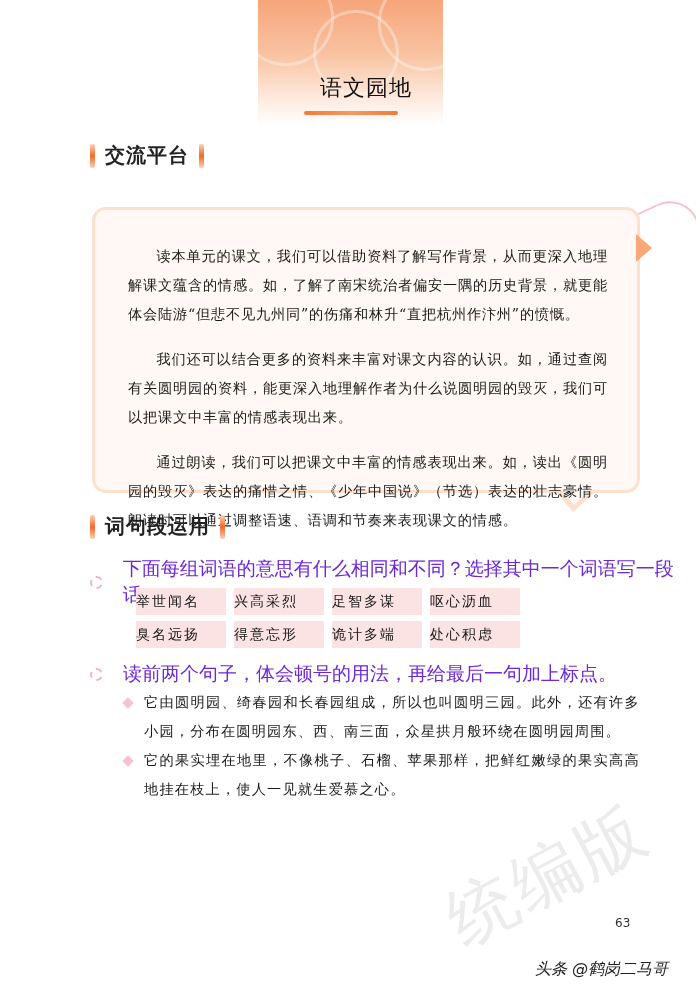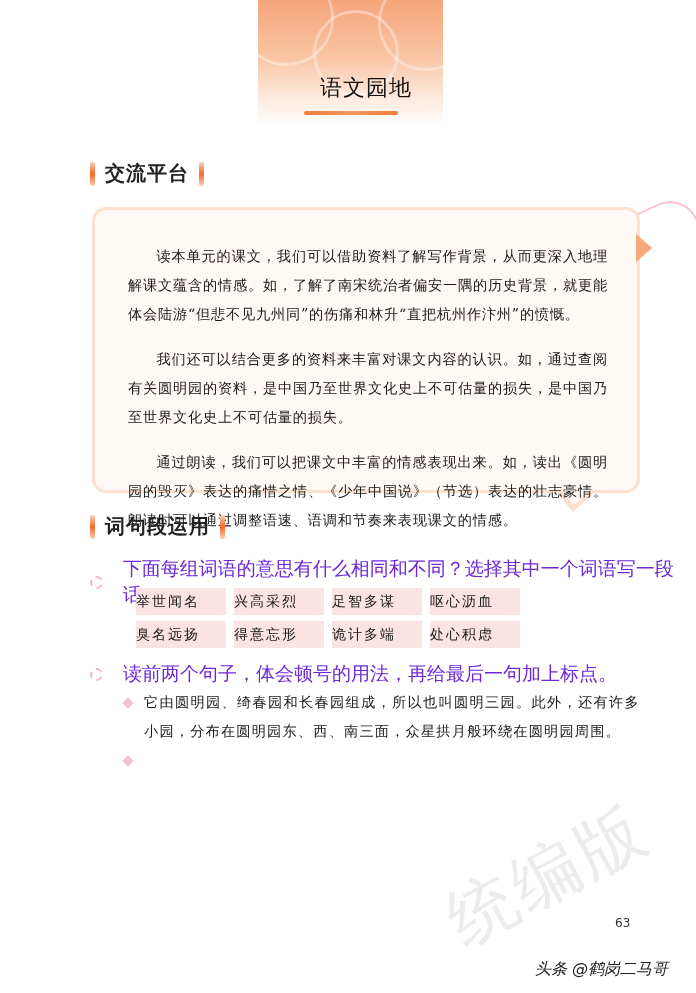--- a/index.html
+++ b/index.html
@@ -103,35 +103,35 @@
 <body>
 
 <div class="header-banner">
   <div class="swirl" style="left:-20px;top:-30px;width:90px;height:90px;"></div>
   <div class="swirl" style="left:55px;top:10px;width:80px;height:80px;"></div>
   <div class="swirl" style="left:120px;top:-25px;width:90px;height:90px;"></div>
 </div>
 <div class="page-title">语文园地</div>
 <div class="title-underline"></div>
 
-<div class="section-head" style="left:90px;top:160px;">
+<div class="section-head" style="left:90px;top:142px;">
   <span class="bar"></span>
   <span class="label">交流平台</span>
   <span class="bar"></span>
 </div>
 
 <div class="callout"></div>
 <div class="callout-tail"></div>
 <div class="callout-tail-inner"></div>
 <div class="bookmark"></div>
 <div class="bookmark-string"></div>
 
 <div class="callout-text">
   <p>读本单元的课文，我们可以借助资料了解写作背景，从而更深入地理解课文蕴含的情感。如，了解了南宋统治者偏安一隅的历史背景，就更能体会陆游“但悲不见九州同”的伤痛和林升“直把杭州作汴州”的愤慨。</p>
-  <p>我们还可以结合更多的资料来丰富对课文内容的认识。如，通过查阅有关圆明园的资料，是中国乃至世界文化史上不可估量的损失，是中国乃至世界文化史上不可估量的损失。</p>
+  <p>我们还可以结合更多的资料来丰富对课文内容的认识。如，通过查阅有关圆明园的资料，能更深入地理解作者为什么说圆明园的毁灭，我们可以把课文中丰富的情感表现出来。</p>
   <p>通过朗读，我们可以把课文中丰富的情感表现出来。如，读出《圆明园的毁灭》表达的痛惜之情、《少年中国说》（节选）表达的壮志豪情。朗读时可以通过调整语速、语调和节奏来表现课文的情感。</p>
 </div>
 
 <div class="section-head" style="left:90px;top:513px;">
   <span class="bar"></span>
   <span class="label">词句段运用</span>
   <span class="bar"></span>
 </div>
 
 <div class="task-line" style="left:90px;top:556px;">
@@ -155,18 +155,19 @@
   <span>读前两个句子，体会顿号的用法，再给最后一句加上标点。</span>
 </div>
 
 <div class="sentences">
   <div class="sentence">
     <span class="diamond"></span>
     <span>它由圆明园、绮春园和长春园组成，所以也叫圆明三园。此外，还有许多小园，分布在圆明园东、西、南三面，众星拱月般环绕在圆明园周围。</span>
   </div>
   <div class="sentence">
     <span class="diamond"></span>
+    <span>它的果实埋在地里，不像桃子、石榴、苹果那样，把鲜红嫩绿的果实高高地挂在枝上，使人一见就生爱慕之心。</span>
   </div>
 </div>
 
 <div class="watermark-brand">统编版</div>
 <div class="page-number">63</div>
 <div class="source-tag">头条 @鹤岗二马哥</div>
 
 </body></html>

